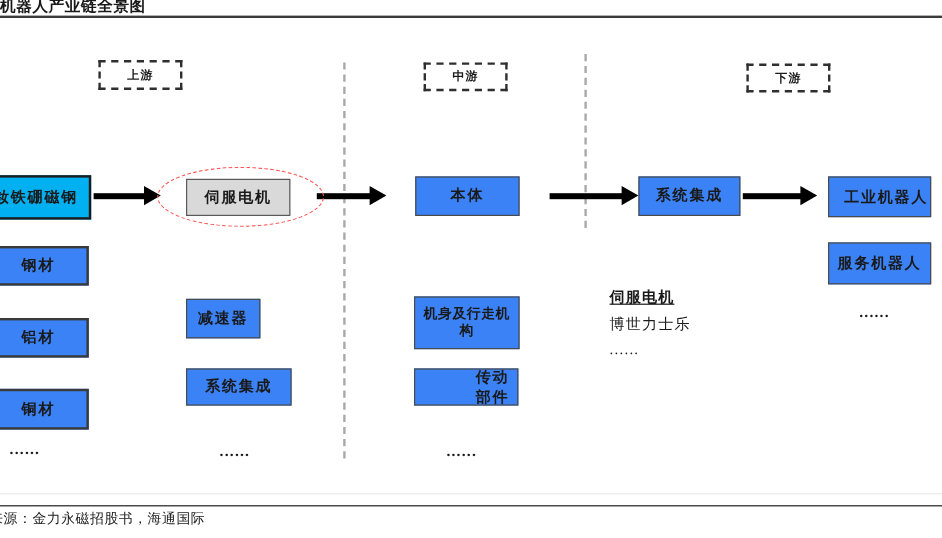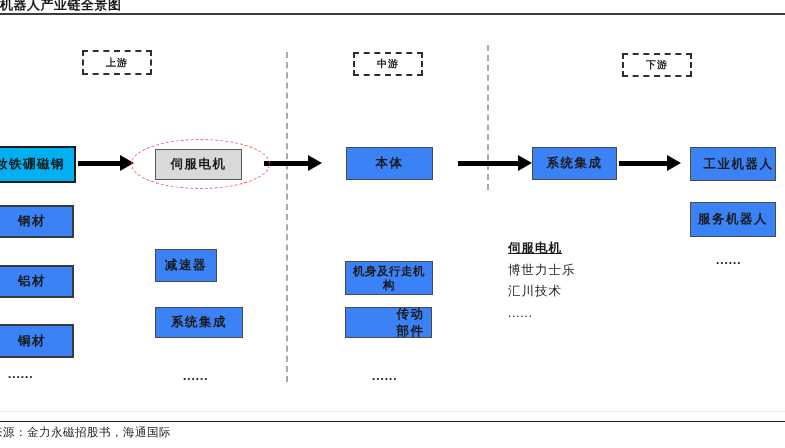--- a/index.html
+++ b/index.html
@@ -91,21 +91,21 @@
     <span>减速器</span>
   </div>
   <div class="abs box" style="left:155px;top:307px;width:88px;height:31px;">
     <span>系统集成</span>
   </div>
   <div class="abs dots" style="left:183px;top:368px;">......</div>
 
   <div class="abs box" style="left:346px;top:147px;width:87px;height:33px;">
     <span>本体</span>
   </div>
-  <div class="abs box box-small" style="left:345px;top:247px;width:88px;height:34px;margin-top:14px;">
+  <div class="abs box box-small" style="left:345px;top:247px;width:88px;height:44px;">
     <span>机身及行走机构</span>
   </div>
   <div class="abs box" style="left:345px;top:307px;width:87px;height:31px;padding-left:44px;">
     <span>传动部件</span>
   </div>
   <div class="abs dots" style="left:372px;top:368px;">......</div>
 
   <div class="abs box" style="left:532px;top:147px;width:85px;height:33px;">
     <span>系统集成</span>
   </div>
@@ -113,21 +113,20 @@
     <span>工业机器人</span>
   </div>
   <div class="abs box" style="left:690px;top:202px;width:86px;height:35px;font-family:Liberation Mono, monospace;">
     <span>服务机器人</span>
   </div>
   <div class="abs dots" style="left:716px;top:252px;">......</div>
 
   <div class="abs supplier-list">
     <div class="hdr">伺服电机</div>
     <div>博世力士乐</div>
-    <div>汇川技术</div>
     <div>......</div>
   </div>
 
   <div class="abs arrow" style="left:78px;top:155px;width:56px;">
     <div class="shaft"></div>
     <div class="head"></div>
   </div>
   <div class="abs arrow" style="left:264px;top:155px;width:58px;">
     <div class="shaft"></div>
     <div class="head"></div>

